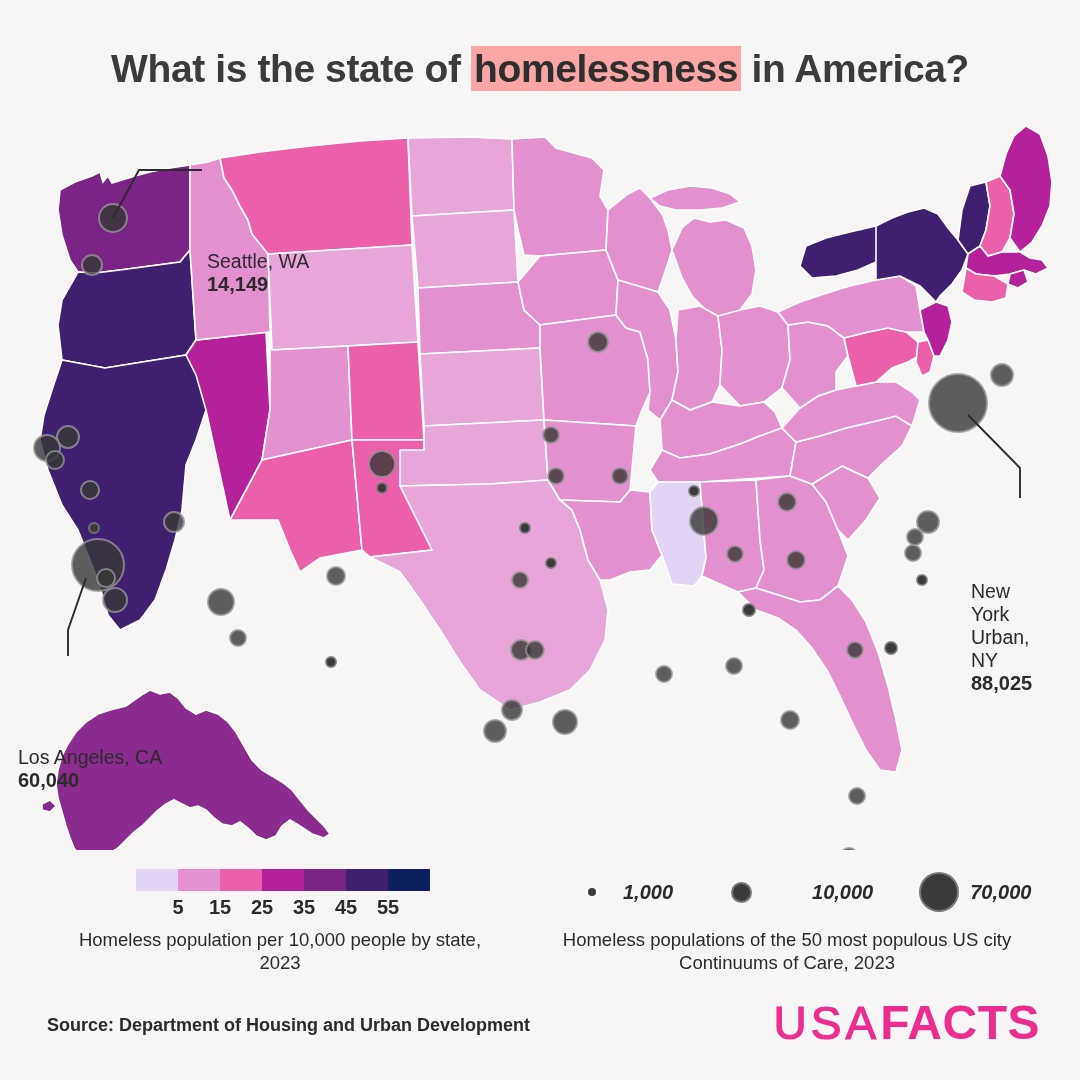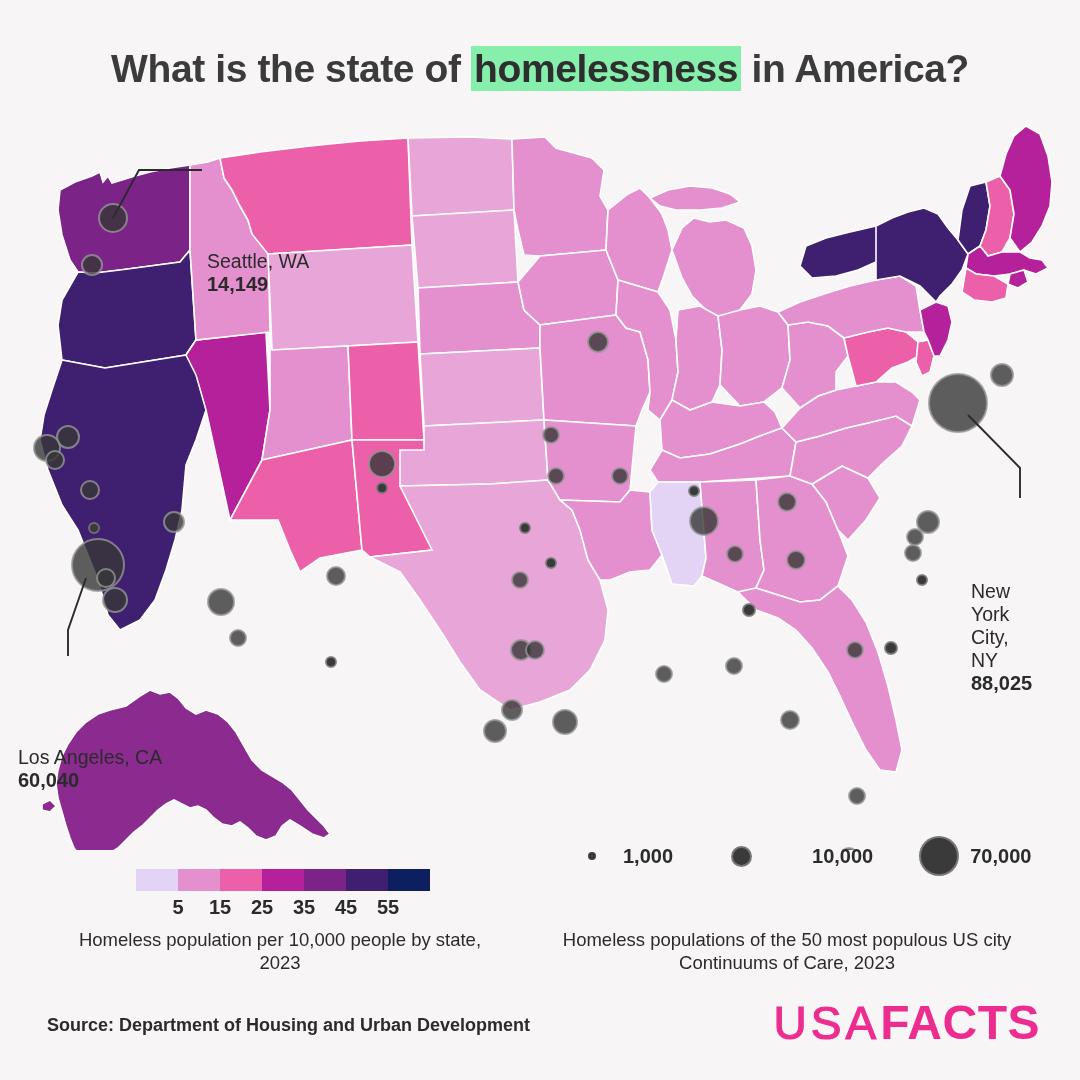--- a/index.html
+++ b/index.html
@@ -20,21 +20,21 @@
   }
   .title{
     display:inline-block;
     font-size:39px;
     font-weight:bold;
     letter-spacing:-0.4px;
     color:#3b3b3b;
     white-space:nowrap;
   }
   .hl{
-    background:#86efac;
+    background:#fca5a5;
     padding:1px 3px;
     color:#2e2e2e;
   }
 
   
   #map-area{position:absolute;left:0;top:110px;width:900px;height:740px;}
   svg.usmap{display:block;width:1080px;height:740px;}
   .state{stroke:#ffffff;stroke-width:1.6;}
   .citydot{stroke:rgba(120,120,120,.85);stroke-width:2;fill:#3a3a3a;}
   .citydot-big{stroke:rgba(150,150,150,.8);stroke-width:2;fill:rgba(55,55,55,.80);}
@@ -59,21 +59,21 @@
   }
   .legend-cap{
     position:absolute;
     font-size:18.5px;line-height:23px;
     color:#2b2b2b;text-align:center;
     font-weight:500;
   }
   #cap-color{left:60px;top:928px;width:440px;}
   #cap-size{left:542px;top:928px;width:490px;}
 
-  #legend-size{position:absolute;left:570px;top:836px;display:flex;align-items:center;}
+  #legend-size{position:absolute;left:570px;top:872px;display:flex;align-items:center;font-style:italic;}
   .sz-item{display:flex;align-items:center;}
   .sz-circle-box{display:flex;align-items:center;justify-content:center;}
   .sz-circle{border-radius:50%;background:#3a3a3a;border:2px solid rgba(130,130,130,.85);box-sizing:border-box;}
   .sz-label{font-size:20px;font-weight:bold;color:#2b2b2b;margin-left:9px;}
 
   
   #source{
     position:absolute;left:47px;top:1015px;
     font-size:18px;font-weight:bold;color:#2b2b2b;
   }
@@ -295,21 +295,21 @@
       </g>
     </svg>
 
     <div class="callout" id="callout-seattle">
       <div>Seattle, WA</div>
       <div class="val">14,149</div>
     </div>
 
     <div class="callout" id="callout-nyc">
       <div>New York</div>
-      <div>City, NY</div>
+      <div>Urban, NY</div>
       <div class="val">88,025</div>
     </div>
 
     <div class="callout" id="callout-la">
       <div>Los Angeles, CA</div>
       <div class="val">60,040</div>
     </div>
   </div>
 
   <div id="legend-color">

